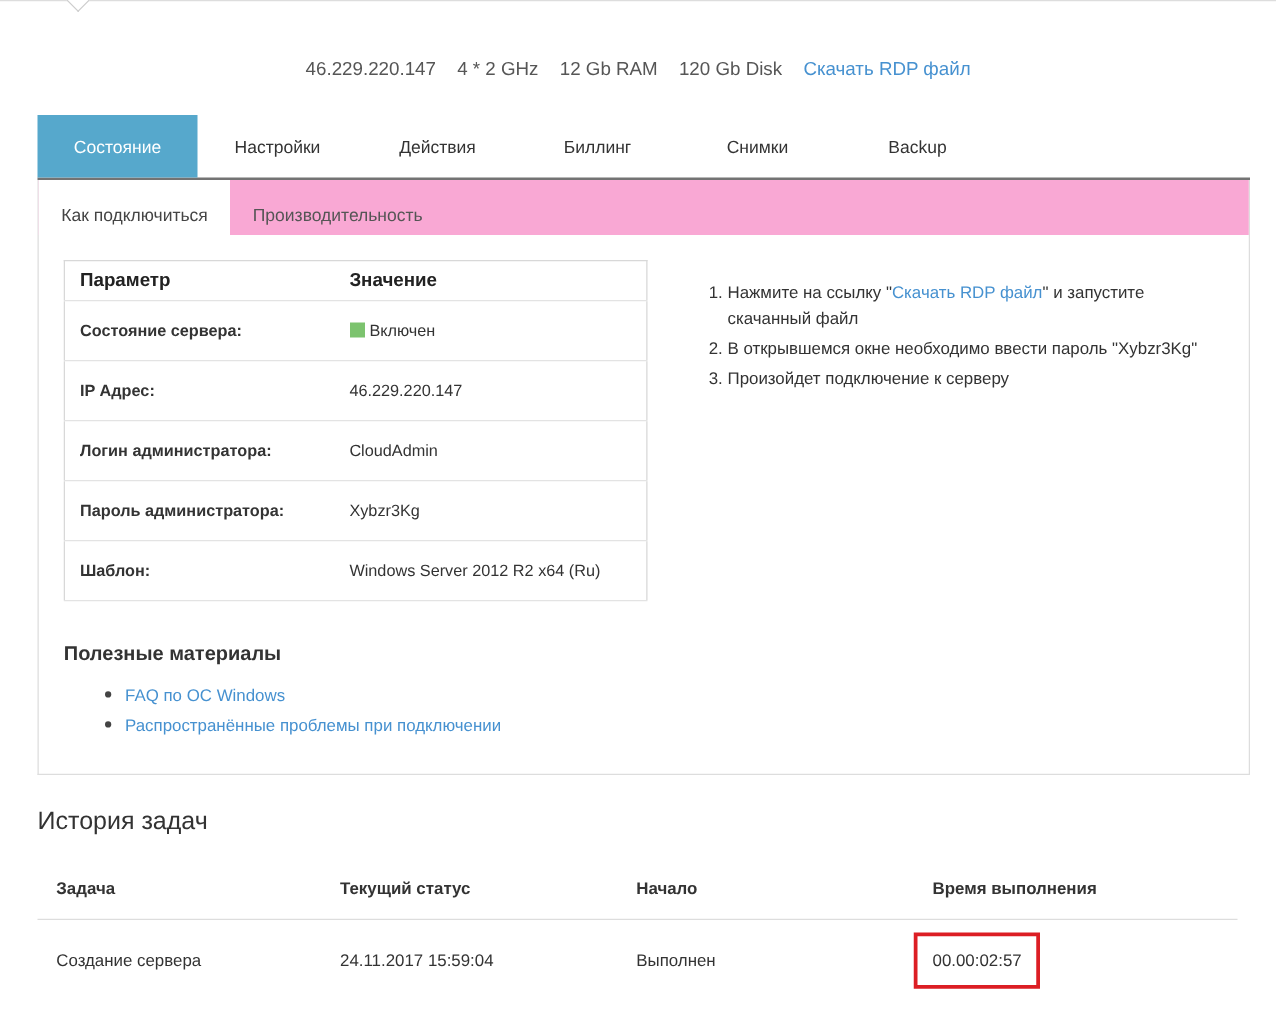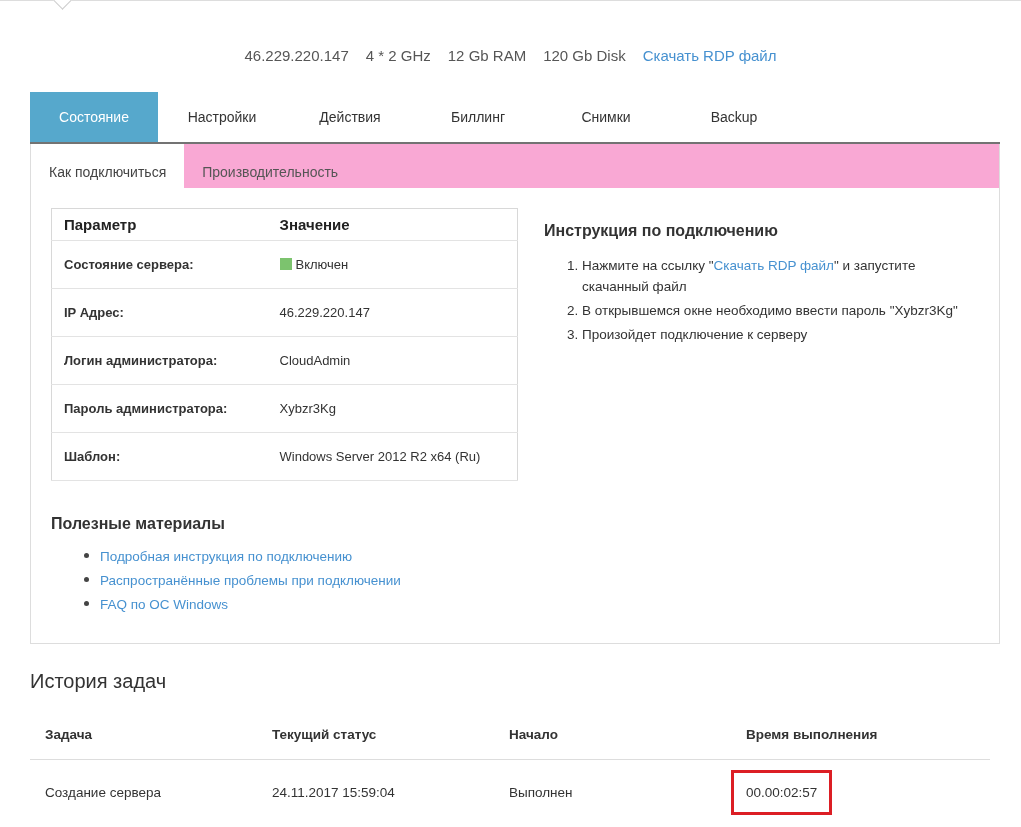--- a/index.html
+++ b/index.html
@@ -181,28 +181,26 @@
           </tr>
           <tr>
             <td class="p-label">Шаблон:</td>
             <td>Windows Server 2012 R2 x64 (Ru)</td>
           </tr>
         </tbody>
           </table>
 
         <h3 class="materials-title">Полезные материалы</h3>
         <ul class="materials-list">
-          <li><span class="dot"></span><a>Подробная инструкция по подключению</a></li>
+          <li><span class="dot"></span><a>FAQ по ОС Windows</a></li>
           <li><span class="dot"></span><a>Распространённые проблемы при подключении</a></li>
-          <li><span class="dot"></span><a>FAQ по ОС Windows</a></li>
         </ul>
       </div>
 
       <div class="right-col">
-        <h3 class="instructions-title">Инструкция по подключению</h3>
         <ol class="instructions-list">
           <li><span>Нажмите на ссылку "</span><a>Скачать RDP файл</a><span>" и запустите скачанный файл</span></li>
           <li>В открывшемся окне необходимо ввести пароль "Xybzr3Kg"</li>
           <li>Произойдет подключение к серверу</li>
         </ol>
       </div>
     </div>
   </section>
 
   <h2 class="history-title">История задач</h2>

